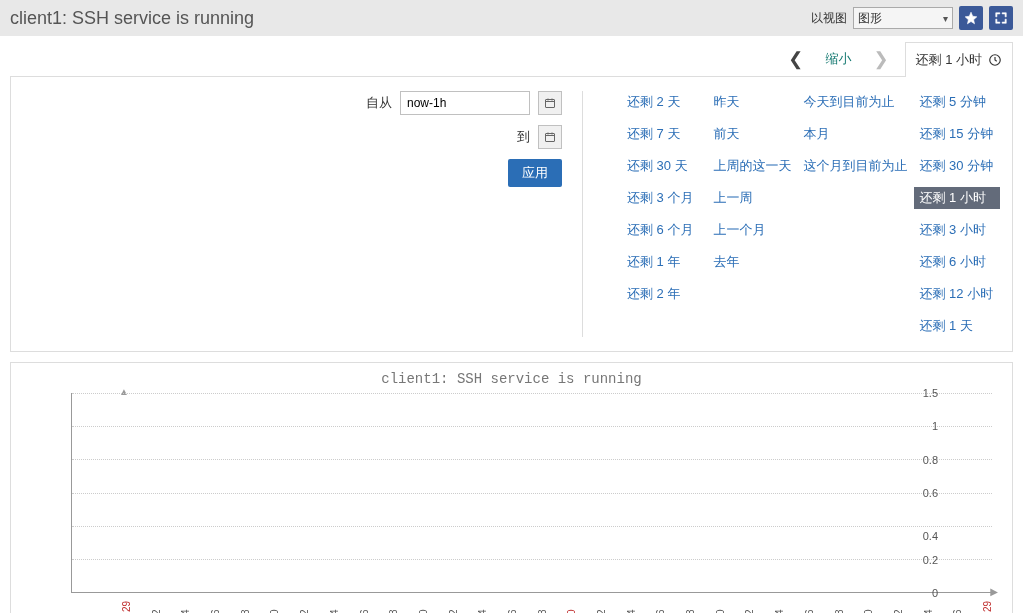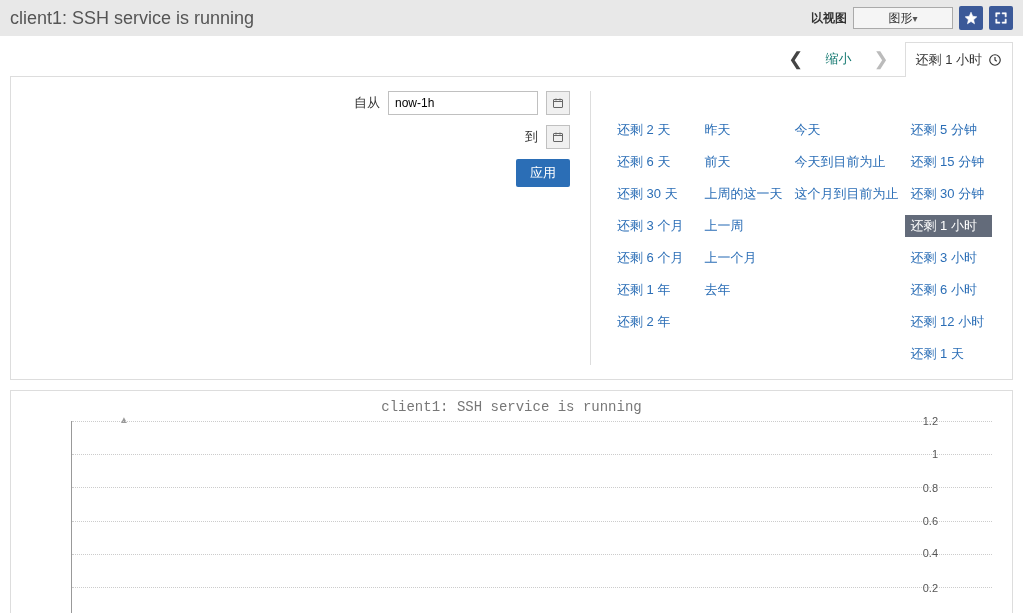--- a/index.html
+++ b/index.html
@@ -2,46 +2,46 @@
 <html><head>
   <meta charset="utf-8">
   <style>
     * { box-sizing: border-box; margin: 0; padding: 0; }
     body { font-family: Arial, "Helvetica Neue", Helvetica, sans-serif; font-size: 13px; color: #333; background: #fff; width: 1023px; }
     
     
     .header-bar { background: #e8e8e8; padding: 4px 10px; display: flex; align-items: center; justify-content: space-between; height: 36px; }
     .header-title { font-size: 18px; color: #555; font-weight: normal; }
     .header-controls { display: flex; align-items: center; gap: 6px; }
-    .header-label { font-size: 12px; color: #333; font-weight: bold; }
-    .select-box { border: 1px solid #aaa; background: #f5f5f5; height: 22px; font-size: 12px; width: 100px; padding: 0 4px; display: inline-flex; align-items: center; justify-content: center; cursor: pointer; }
+    .header-label { font-size: 12px; color: #333; }
+    .select-box { border: 1px solid #aaa; background: #f5f5f5; height: 22px; font-size: 12px; width: 100px; padding: 0 4px; display: inline-flex; align-items: center; justify-content: space-between; cursor: pointer; }
     .select-box .chev { font-size: 10px; color: #555; }
     .icon-btn { width: 24px; height: 24px; background: #3b5998; color: #fff; display: inline-flex; align-items: center; justify-content: center; cursor: pointer; border-radius: 2px; }
     .icon-btn svg { width: 14px; height: 14px; stroke: #fff; fill: #fff; }
     
     
     .time-toolbar { display: flex; justify-content: flex-end; align-items: center; padding: 6px 10px 0 10px; gap: 10px; }
     .nav-arrow { color: #bbb; font-size: 18px; cursor: pointer; padding: 4px 6px; }
     .nav-arrow.enabled { color: #444; }
     .zoom-label { color: #0f766e; font-size: 13px; cursor: pointer; padding: 4px 6px; }
     .time-tab { background: #fff; padding: 8px 10px; border: 1px solid #ddd; border-bottom: none; display: inline-flex; align-items: center; gap: 6px; margin-bottom: -1px; }
     .clock-icon { width: 14px; height: 14px; }
     
     
-    .panel { margin: 0 10px 10px 10px; border: 1px solid #ddd; background: #fff; padding: 14px 20px; display: flex; }
+    .panel { margin: 0 10px 10px 10px; border: 1px solid #ddd; background: #fff; padding: 14px 12px; display: flex; gap: 18px; }
     .form-side { flex: 0 0 560px; display: flex; flex-direction: column; gap: 10px; padding-right: 20px; border-right: 1px solid #ddd; }
     .form-row { display: flex; align-items: center; justify-content: flex-end; gap: 8px; }
     .form-lbl { color: #333; font-size: 13px; }
-    .form-input { border: 1px solid #c0c0c0; height: 24px; width: 150px; padding: 0 6px; font-size: 12px; }
+    .form-input { border: 1px solid #c0c0c0; height: 24px; width: 130px; padding: 0 6px; font-size: 12px; }
     .cal-btn { width: 24px; height: 24px; border: 1px solid #c0c0c0; background: #f0f0f0; display: inline-flex; align-items: center; justify-content: center; cursor: pointer; }
     .cal-btn svg { width: 12px; height: 12px; stroke: #666; fill: none; }
     .apply-row { display: flex; justify-content: flex-end; }
     .apply-btn { background: #2b6eb6; color: #fff; border: none; padding: 5px 14px; font-size: 13px; cursor: pointer; border-radius: 2px; }
     
-    .presets { flex: 1; display: flex; gap: 0; padding-left: 20px; margin-top: 28px; }
+    .presets { flex: 1; display: flex; gap: 0; padding-left: 20px; }
     .preset-col { display: flex; flex-direction: column; gap: 10px; flex: 1; }
     .preset-link { color: #2b6eb6; font-size: 13px; cursor: pointer; padding: 2px 6px; white-space: nowrap; }
     .preset-link.active { background: #636b7a; color: #fff; }
     
     
     .chart-panel { margin: 10px; border: 1px solid #ddd; background: #fff; padding: 6px 10px 30px 10px; position: relative; }
     .chart-title { text-align: center; color: #777; font-size: 14px; padding: 2px 0 4px 0; font-family: "Courier New", monospace, Arial; }
     .chart-area { position: relative; height: 220px; margin-left: 50px; margin-right: 10px; }
     .y-tick { position: absolute; right: 54px; font-size: 11px; color: #555; transform: translateY(-50%); }
     .y-arrow { position: absolute; left: 48px; top: -5px; color: #999; font-size: 10px; }
@@ -110,38 +110,38 @@
           </svg>
       </div>
     </div>
     <div class="apply-row">
       <button class="apply-btn">应用</button>
     </div>
   </div>
   <div class="presets">
     <div class="preset-col" id="pcol1">
         <span class="preset-link">还剩 2 天</span>
-        <span class="preset-link">还剩 6 天</span>
+        <span class="preset-link">还剩 7 天</span>
         <span class="preset-link">还剩 30 天</span>
         <span class="preset-link">还剩 3 个月</span>
         <span class="preset-link">还剩 6 个月</span>
         <span class="preset-link">还剩 1 年</span>
         <span class="preset-link">还剩 2 年</span>
       </div>
     <div class="preset-col" id="pcol2">
         <span class="preset-link">昨天</span>
         <span class="preset-link">前天</span>
         <span class="preset-link">上周的这一天</span>
         <span class="preset-link">上一周</span>
         <span class="preset-link">上一个月</span>
         <span class="preset-link">去年</span>
       </div>
     <div class="preset-col" id="pcol3">
-        <span class="preset-link">今天</span>
         <span class="preset-link">今天到目前为止</span>
+        <span class="preset-link">本月</span>
         <span class="preset-link">这个月到目前为止</span>
       </div>
     <div class="preset-col" id="pcol4">
         <span class="preset-link">还剩 5 分钟</span>
         <span class="preset-link">还剩 15 分钟</span>
         <span class="preset-link">还剩 30 分钟</span>
         <span class="preset-link active">还剩 1 小时</span>
         <span class="preset-link">还剩 3 小时</span>
         <span class="preset-link">还剩 6 小时</span>
         <span class="preset-link">还剩 12 小时</span>
@@ -190,19 +190,19 @@
         <span class="x-tick" style="left: 79.3103%;">17:16</span>
         <span class="x-tick" style="left: 82.7586%;">17:18</span>
         <span class="x-tick" style="left: 86.2069%;">17:20</span>
         <span class="x-tick" style="left: 89.6552%;">17:22</span>
         <span class="x-tick" style="left: 93.1034%;">17:24</span>
         <span class="x-tick" style="left: 96.5517%;">17:26</span>
         <span class="x-tick red" style="left: 100%;">-02 17:29</span>
       </div>
   <div class="y-tick" style="top: 202px;">0</div>
       <div class="y-tick" style="top: 168.667px;">0.2</div>
-      <div class="y-tick" style="top: 134px;">0.4</div>
+      <div class="y-tick" style="top: 145px;">0.4</div>
       <div class="y-tick" style="top: 102px;">0.6</div>
       <div class="y-tick" style="top: 68.6667px; text-align: right;">0.8</div>
       <div class="y-tick" style="top: 35.3333px;">1</div>
-      <div class="y-tick" style="top: 2px;">1.2</div>
+      <div class="y-tick" style="top: 2px;">1.5</div>
     </div>
 </div>
 
 </body></html>

